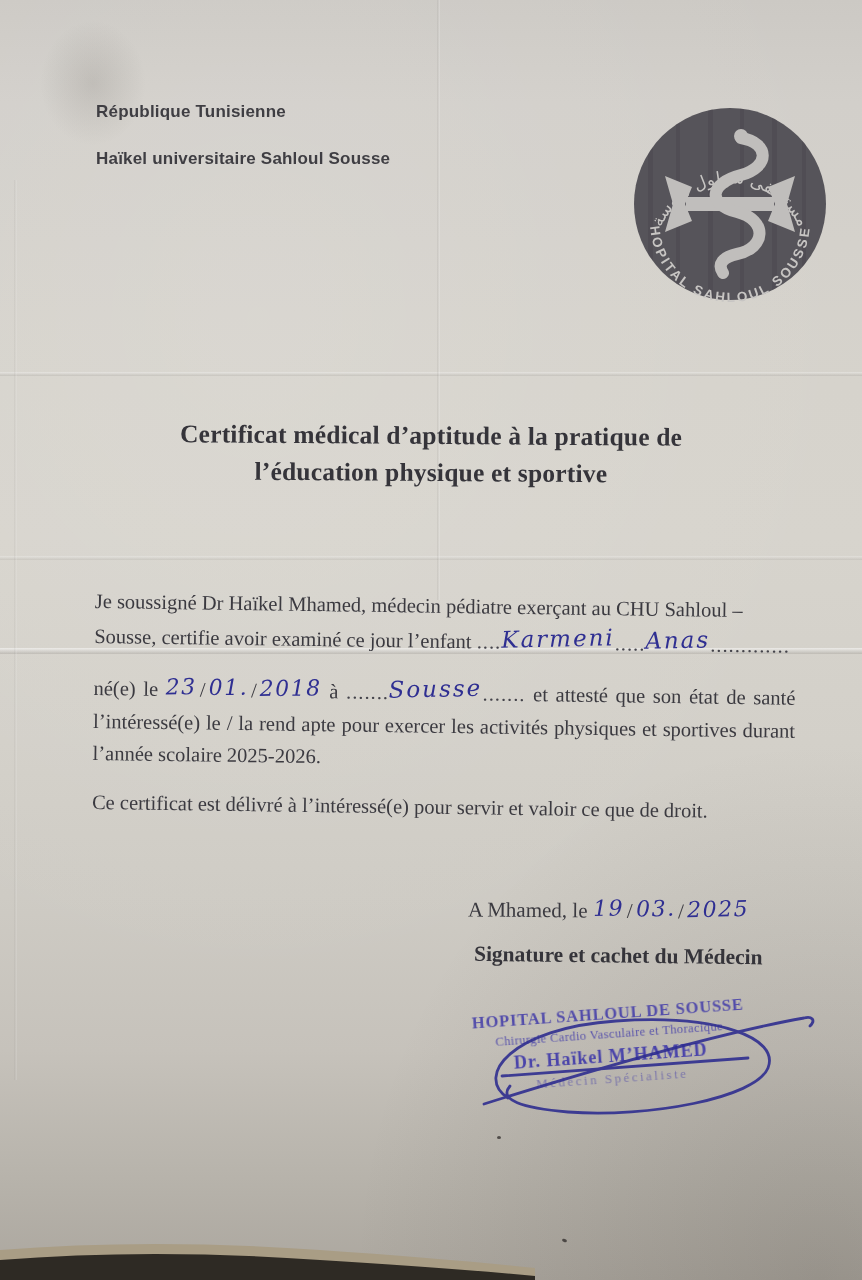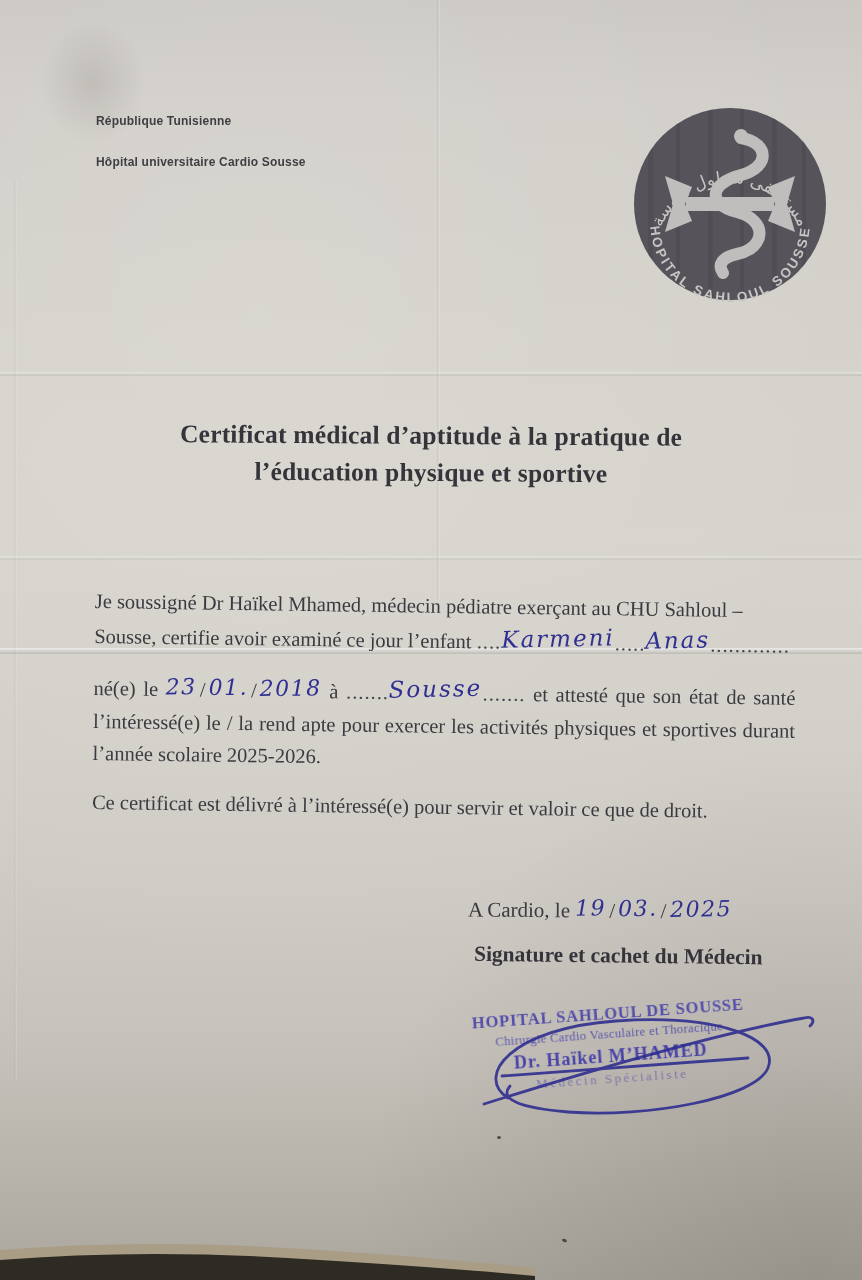--- a/index.html
+++ b/index.html
@@ -38,23 +38,23 @@
     background:linear-gradient(90deg, rgba(70,65,60,0.10), rgba(255,255,255,0.25));
   }
   .crease-v.v1{left:437px;height:600px;}
   .crease-v.v2{left:14px;height:900px;top:180px;opacity:.7;}
   .speck{position:absolute;border-radius:50%;background:rgba(45,42,40,.75);}
   .speck.s1{left:497px;top:1136px;width:4px;height:3px;}
   .speck.s2{left:562px;top:1239px;width:5px;height:3px;transform:rotate(20deg);}
 
   
   .header{
-    position:absolute;left:96px;top:114px;
+    position:absolute;left:96px;top:102px;
     font-family:"Liberation Sans", sans-serif;font-weight:bold;
-    font-size:12px;color:#3f3e43;letter-spacing:.2px;
+    font-size:17px;color:#3f3e43;letter-spacing:.2px;
   }
   .header .hline{margin:0 0 27px 0;}
 
   
   .seal{position:absolute;left:620px;top:102px;width:220px;height:206px;}
 
   
   .title{
     position:absolute;left:0;top:418px;width:862px;text-align:center;
     font-weight:bold;font-size:25.5px;color:#35343a;line-height:1.45;
@@ -112,21 +112,21 @@
   <div class="crease-h c1"></div>
   <div class="crease-h c2"></div>
   <div class="crease-h c3"></div>
   <div class="crease-v v1"></div>
   <div class="crease-v v2"></div>
   <div class="speck s1"></div>
   <div class="speck s2"></div>
 
   <div class="header">
     <div class="hline">République Tunisienne</div>
-    <div class="hline">Hôpital universitaire Cardio Sousse</div>
+    <div class="hline">Haïkel universitaire Sahloul Sousse</div>
   </div>
 
   <svg class="seal" viewBox="0 0 220 206">
     <defs>
       <clipPath id="sealclip">
           <circle cx="110" cy="102" r="96"></circle>
         </clipPath>
       <path id="arcTop" d="M 39,130 A 76,76 0 0 1 181,130" fill="none"></path>
       <path id="arcBottom" d="M 30,120 A 80,80 0 0 0 190,120" fill="none"></path>
     </defs>
@@ -162,21 +162,21 @@
   </div>
 
   <div class="main-text">
     <p class="p1"><span>Je soussigné Dr Haïkel Mhamed, médecin pédiatre exerçant au CHU Sahloul – Sousse, certifie avoir examiné ce jour l’enfant </span><span class="dots">....</span><span class="hw name">Karmeni</span><span class="dots">.....</span><span class="hw name">Anas</span><span class="dots">.............</span></p>
 
     <p class="p2"><span>né(e) le </span><span class="hw num">23</span><span class="sep">/</span><span class="hw num">01.</span><span class="sep">/</span><span class="hw num">2018</span><span> à </span><span class="dots">.......</span><span class="hw name">Sousse</span><span class="dots">.......</span><span> et attesté que son état de santé l’intéressé(e) le / la rend apte pour exercer les activités physiques et sportives durant l’année scolaire 2025-2026.</span></p>
 
     <p class="p3">Ce certificat est délivré à l’intéressé(e) pour servir et valoir ce que de droit.</p>
   </div>
 
-  <div class="dateline"><span>A Cardio, le </span><span class="hw num">19</span><span class="sep">/</span><span class="hw num">03.</span><span class="sep">/</span><span class="hw num">2025</span></div>
+  <div class="dateline"><span>A Mhamed, le </span><span class="hw num">19</span><span class="sep">/</span><span class="hw num">03.</span><span class="sep">/</span><span class="hw num">2025</span></div>
 
   <div class="sig-caption">Signature et cachet du Médecin</div>
 
   <div class="stamp">
     <div class="l1">HOPITAL SAHLOUL DE SOUSSE</div>
     <div class="l2">Chirurgie Cardio Vasculaire et Thoracique</div>
     <div class="l3">Dr. Haïkel M’HAMED</div>
     <div class="l4">Médecin Spécialiste</div>
   </div>
 

